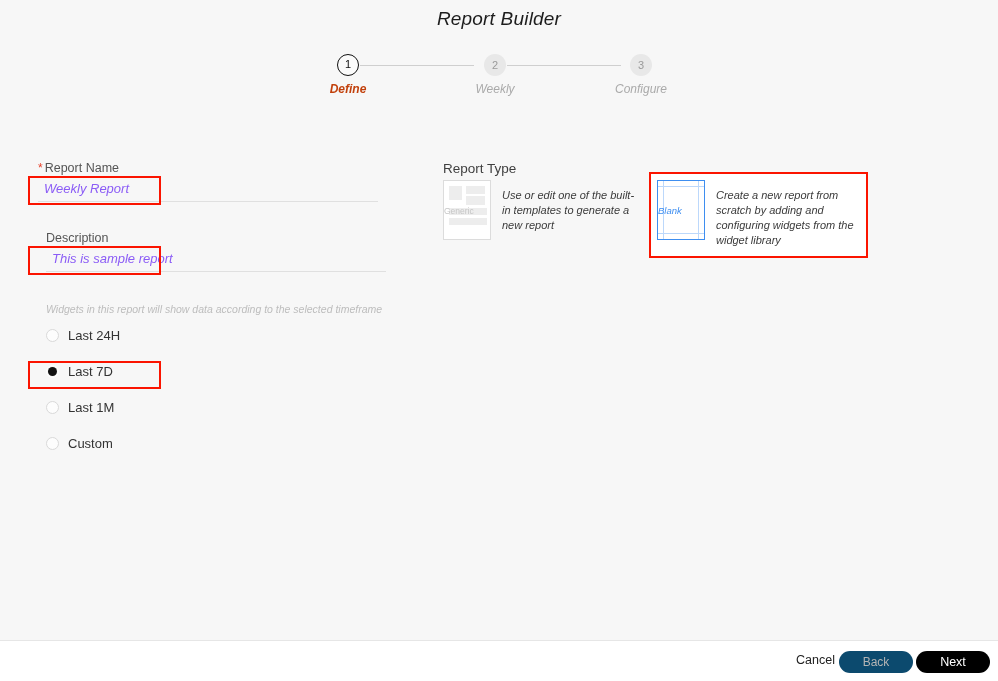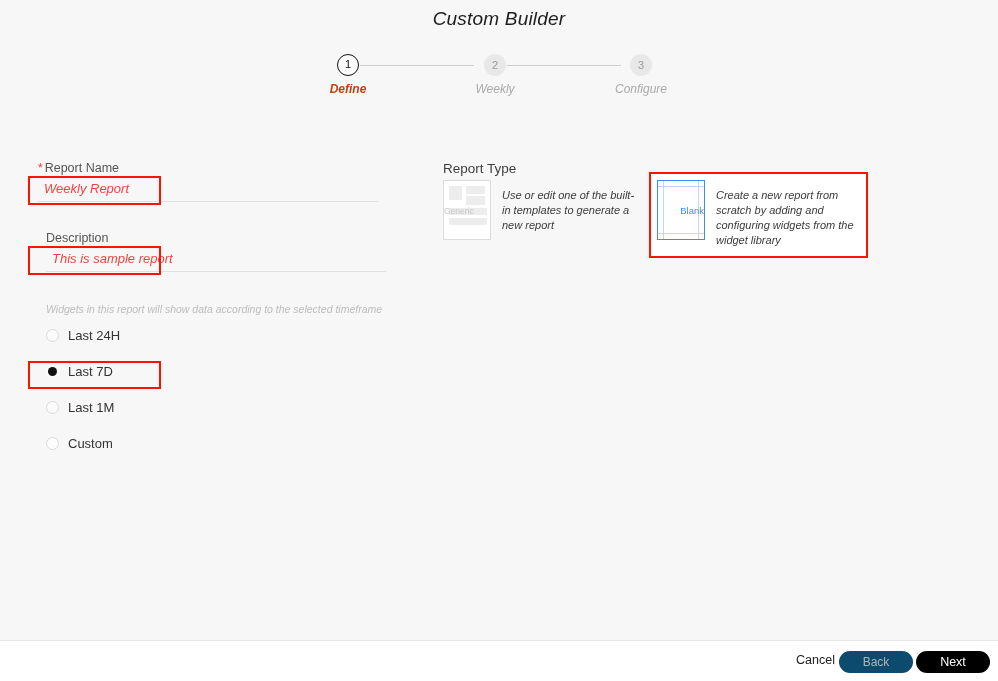--- a/index.html
+++ b/index.html
@@ -101,21 +101,21 @@
     vertical-align: top;
   }
   .field-input {
     width: 340px;
     border: none;
     border-bottom: 1px solid #e0e0e0;
     background: transparent;
     font-family: "Liberation Sans", sans-serif;
     font-style: italic;
     font-size: 13px;
-    color: #ef4444;
+    color: #8b5cf6;
     padding: 3px 0 5px 6px;
     outline: none;
     box-sizing: border-box;
   }
 
   
   .anno {
     position: absolute;
     border: 2px solid #fb1400;
     box-sizing: border-box;
@@ -220,22 +220,23 @@
   .tb-h {
     position: absolute;
     left: 0; right: 0;
     height: 1px;
     background: #bcd8fb;
   }
   .tb-label {
     position: absolute;
     left: 0; right: 0;
     top: 24px;
-    text-align: right;
+    text-align: left;
     font-size: 9.5px;
+    font-style: italic;
     color: #3e8ef0;
   }
 
   .rt-desc {
     font-size: 11px;
     font-style: italic;
     color: #3b3b3b;
     line-height: 15px;
     margin-left: 11px;
     margin-top: 8px;
@@ -296,21 +297,21 @@
     color: #ffffff;
     font-size: 12.5px;
     border: none;
     font-family: "Liberation Sans", sans-serif;
     cursor: pointer;
   }
 </style>
 </head>
 <body>
 
-<div class="page-title">Custom Builder</div>
+<div class="page-title">Report Builder</div>
 
 <div class="stepper">
   <div class="step-line line-a"></div>
   <div class="step-line line-b"></div>
 
   <div class="step step-1">
     <div class="step-circle active">1</div>
     <div class="step-label active">Define</div>
   </div>
 

